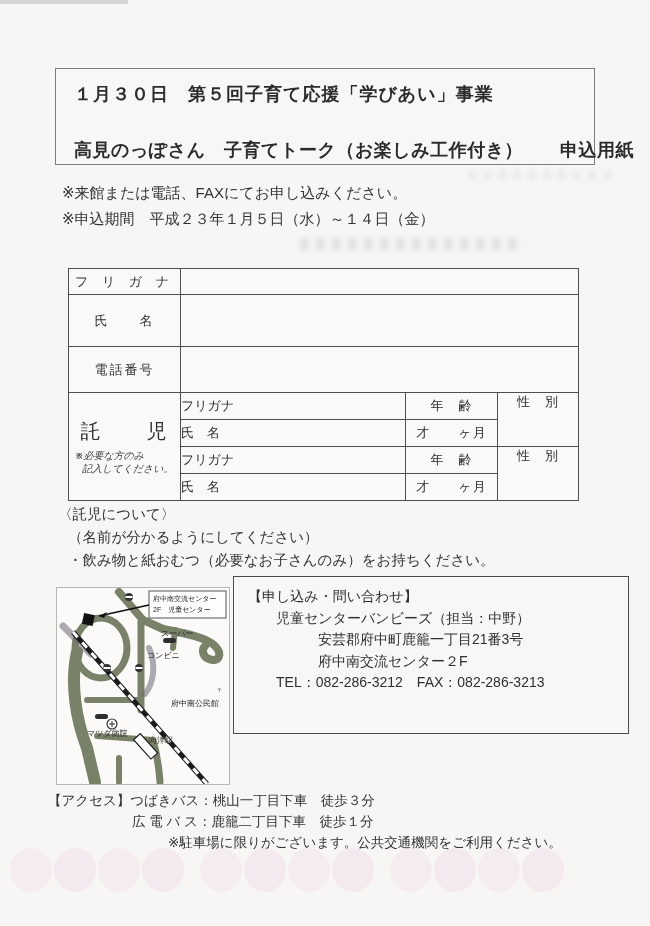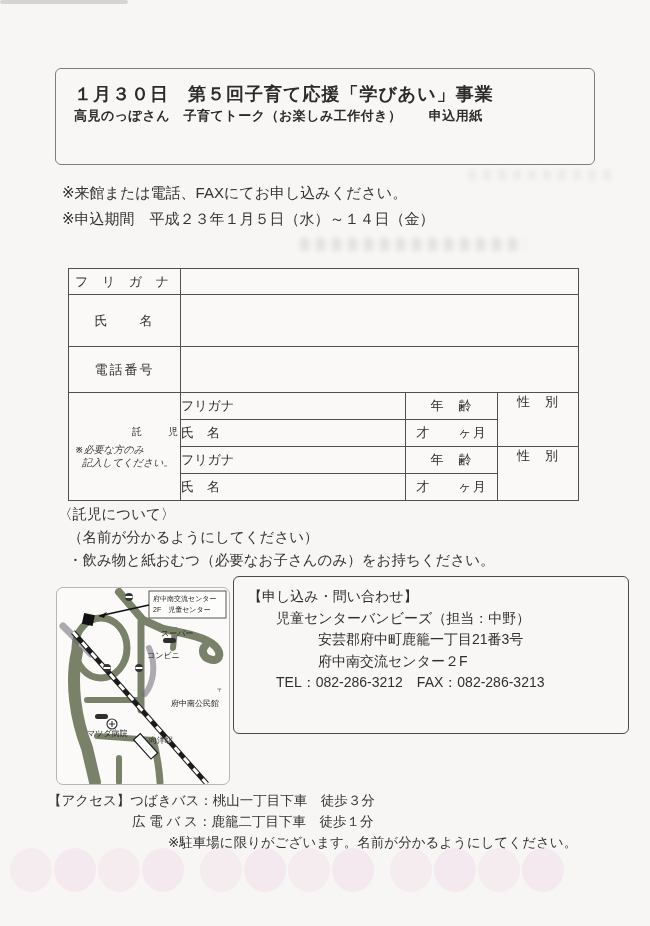--- a/index.html
+++ b/index.html
@@ -2,50 +2,50 @@
 <html><head>
 <meta charset="utf-8">
 <style>
   html,body{margin:0;padding:0;}
   body{
     width:650px;height:926px;position:relative;overflow:hidden;
     background:#f8f6f4;
     font-family:"Liberation Sans","DejaVu Sans",sans-serif;
     color:#2b2b2b;
   }
-  .abs{position:absolute;border-radius:6px;}
+  .abs{position:absolute;}
   
   .scan-edge{left:0;top:0;width:128px;height:4px;background:#c8c6c5;opacity:.7;}
   .bleed{filter:blur(2.5px);opacity:.5;border-radius:3px;}
   .bleed-1{left:300px;top:238px;width:225px;height:13px;
     background:repeating-linear-gradient(90deg,rgba(130,128,135,.35) 0 9px,rgba(0,0,0,0) 9px 16px);}
   .bleed-2{left:468px;top:170px;width:150px;height:10px;
     background:repeating-linear-gradient(90deg,rgba(140,138,145,.22) 0 8px,rgba(0,0,0,0) 8px 15px);}
   
   .title-box{
     left:55px;top:68px;width:540px;height:97px;box-sizing:border-box;
     border:1.5px solid #7d7d7d;background:#f9f7f6;
     padding:13px 0 0 18px;
   }
   .title-line1{font-size:18px;font-weight:bold;letter-spacing:1px;white-space:nowrap;}
-  .title-line2{font-size:13px;font-weight:bold;margin-top:1px;letter-spacing:.5px;white-space:nowrap;}
+  .title-line2{font-size:18px;font-weight:bold;margin-top:32px;letter-spacing:.5px;white-space:nowrap;}
   
   .notices{left:62px;top:180px;font-size:15px;line-height:26px;white-space:nowrap;color:#333;}
   
   table.form{
     position:absolute;left:68px;top:268px;border-collapse:collapse;
     table-layout:fixed;width:510px;
   }
   table.form td{
     border:1px solid #4f4f4f;padding:0;box-sizing:border-box;
     font-size:13px;color:#2e2e2e;background:rgba(255,255,255,.35);
   }
   td.lbl{text-align:center;vertical-align:middle;}
   .lbl-furigana{font-size:11px;letter-spacing:5px;color:#3a3a3a;}
-  .lbl-main{font-size:10px;letter-spacing:2px;text-align:right;}
+  .lbl-main{font-size:20px;letter-spacing:2px;}
   .takuji-note{font-size:10px;color:#3a3a3a;margin-top:4px;line-height:13px;text-align:left;padding-left:6px;white-space:nowrap;font-style:italic;}
   td.sub-lbl{padding-left:9px;vertical-align:middle;font-size:12.5px;}
   td.ctr{text-align:center;vertical-align:middle;font-size:12.5px;letter-spacing:1px;}
   td.sex{vertical-align:top;text-align:center;padding-top:6px;font-size:12.5px;letter-spacing:1px;}
   
   .daycare-notes{left:58px;top:503px;font-size:14.5px;line-height:23px;color:#333;white-space:nowrap;}
   .daycare-notes .ind{padding-left:10px;}
   
   .map-wrap{left:57px;top:588px;width:172px;height:196px;background:#fbfaf8;
     outline:1px solid #b9b7b4;}
@@ -203,21 +203,21 @@
   <div>【申し込み・問い合わせ】</div>
   <div class="ind1">児童センターバンビーズ（担当：中野）</div>
   <div class="ind2">安芸郡府中町鹿籠一丁目21番3号</div>
   <div class="ind2">府中南交流センター２F</div>
   <div class="ind1">TEL：082-286-3212　FAX：082-286-3213</div>
 </div>
 
 <div class="abs access">
   <div>【アクセス】つばきバス：桃山一丁目下車　徒歩３分</div>
   <div class="acc-ind1">広 電 バ ス：鹿籠二丁目下車　徒歩１分</div>
-  <div class="acc-ind2">※駐車場に限りがございます。名前が分かるようにしてください。</div>
+  <div class="acc-ind2">※駐車場に限りがございます。公共交通機関をご利用ください。</div>
 </div>
 
 <div class="abs wm-row">
   <span class="wm"></span>
   <span class="wm alt"></span>
   <span class="wm"></span>
   <span class="wm alt"></span>
   <span class="wm gap"></span>
   <span class="wm alt"></span>
   <span class="wm"></span>

